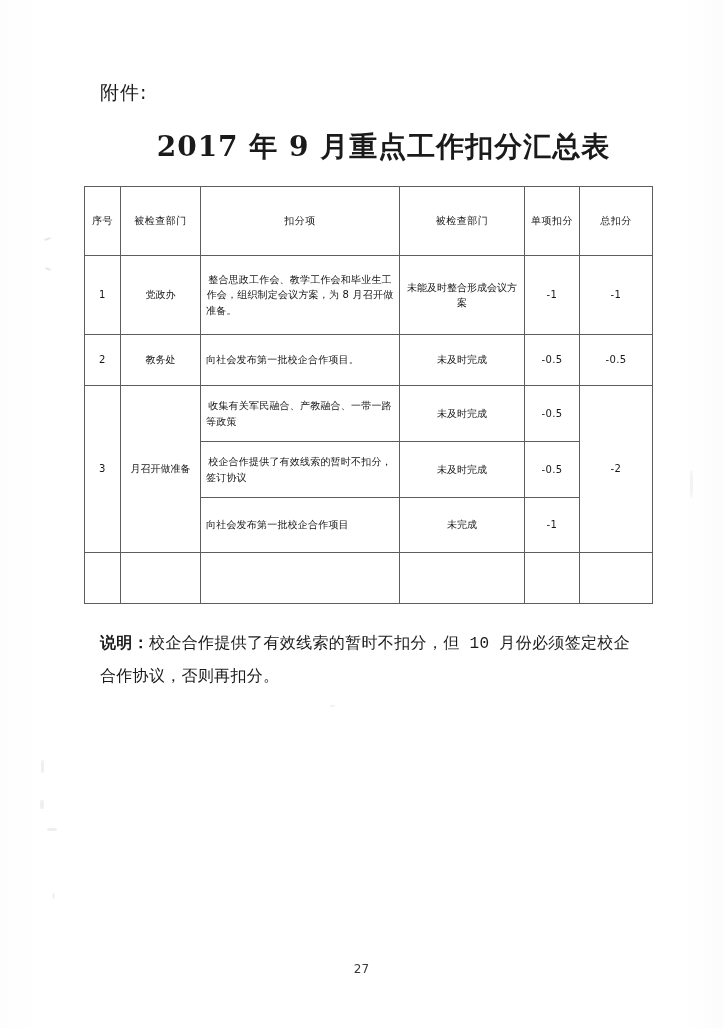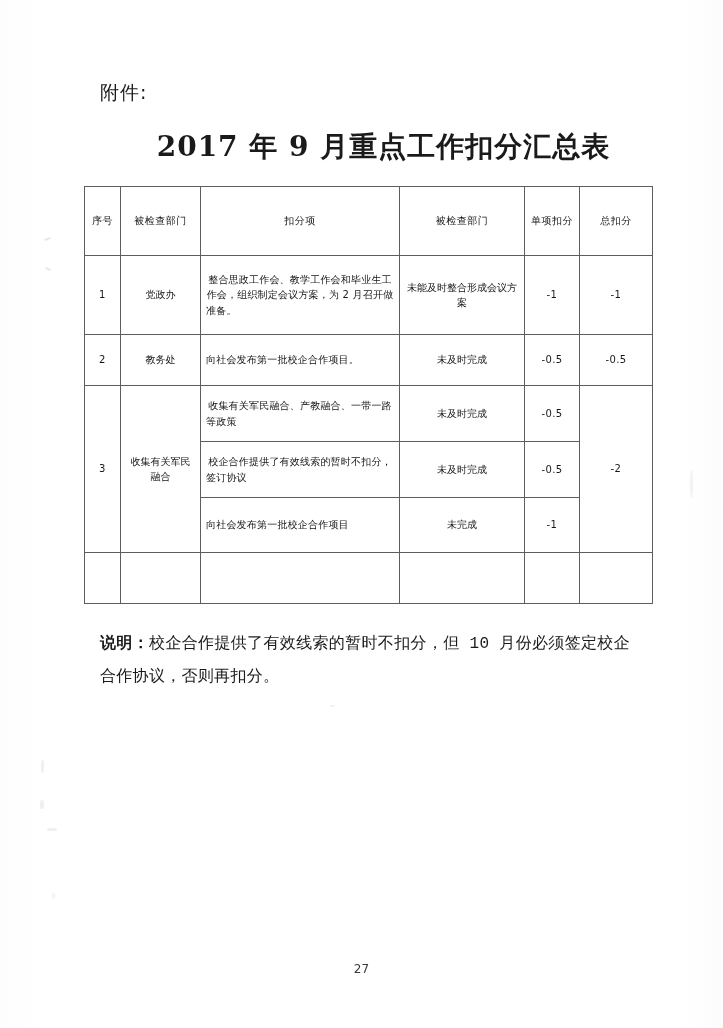--- a/index.html
+++ b/index.html
@@ -171,38 +171,38 @@
       <th>扣分项</th>
       <th>被检查部门</th>
       <th>单项扣分</th>
       <th>总扣分</th>
     </tr>
   </thead>
   <tbody>
     <tr class="r1">
       <td class="num">1</td>
       <td>党政办</td>
-      <td class="cell-item">整合思政工作会、教学工作会和毕业生工作会，组织制定会议方案，为 2 月召开做准备。</td>
+      <td class="cell-item">整合思政工作会、教学工作会和毕业生工作会，组织制定会议方案，为 8 月召开做准备。</td>
       <td>未能及时整合形成会议方案</td>
       <td class="num">-1</td>
       <td class="num">-1</td>
     </tr>
 
     <tr class="r2">
       <td class="num">2</td>
       <td>教务处</td>
       <td class="cell-item">向社会发布第一批校企合作项目。</td>
       <td>未及时完成</td>
       <td class="num">-0.5</td>
       <td class="num">-0.5</td>
     </tr>
 
     <tr class="r3a">
       <td class="num" rowspan="3">3</td>
-      <td rowspan="3">收集有关军民融合</td>
+      <td rowspan="3">月召开做准备</td>
       <td class="cell-item">收集有关军民融合、产教融合、一带一路等政策</td>
       <td>未及时完成</td>
       <td class="num">-0.5</td>
       <td class="num" rowspan="3">-2</td>
     </tr>
     <tr class="r3b">
       <td class="cell-item">校企合作提供了有效线索的暂时不扣分，签订协议</td>
       <td>未及时完成</td>
       <td class="num">-0.5</td>
     </tr>

